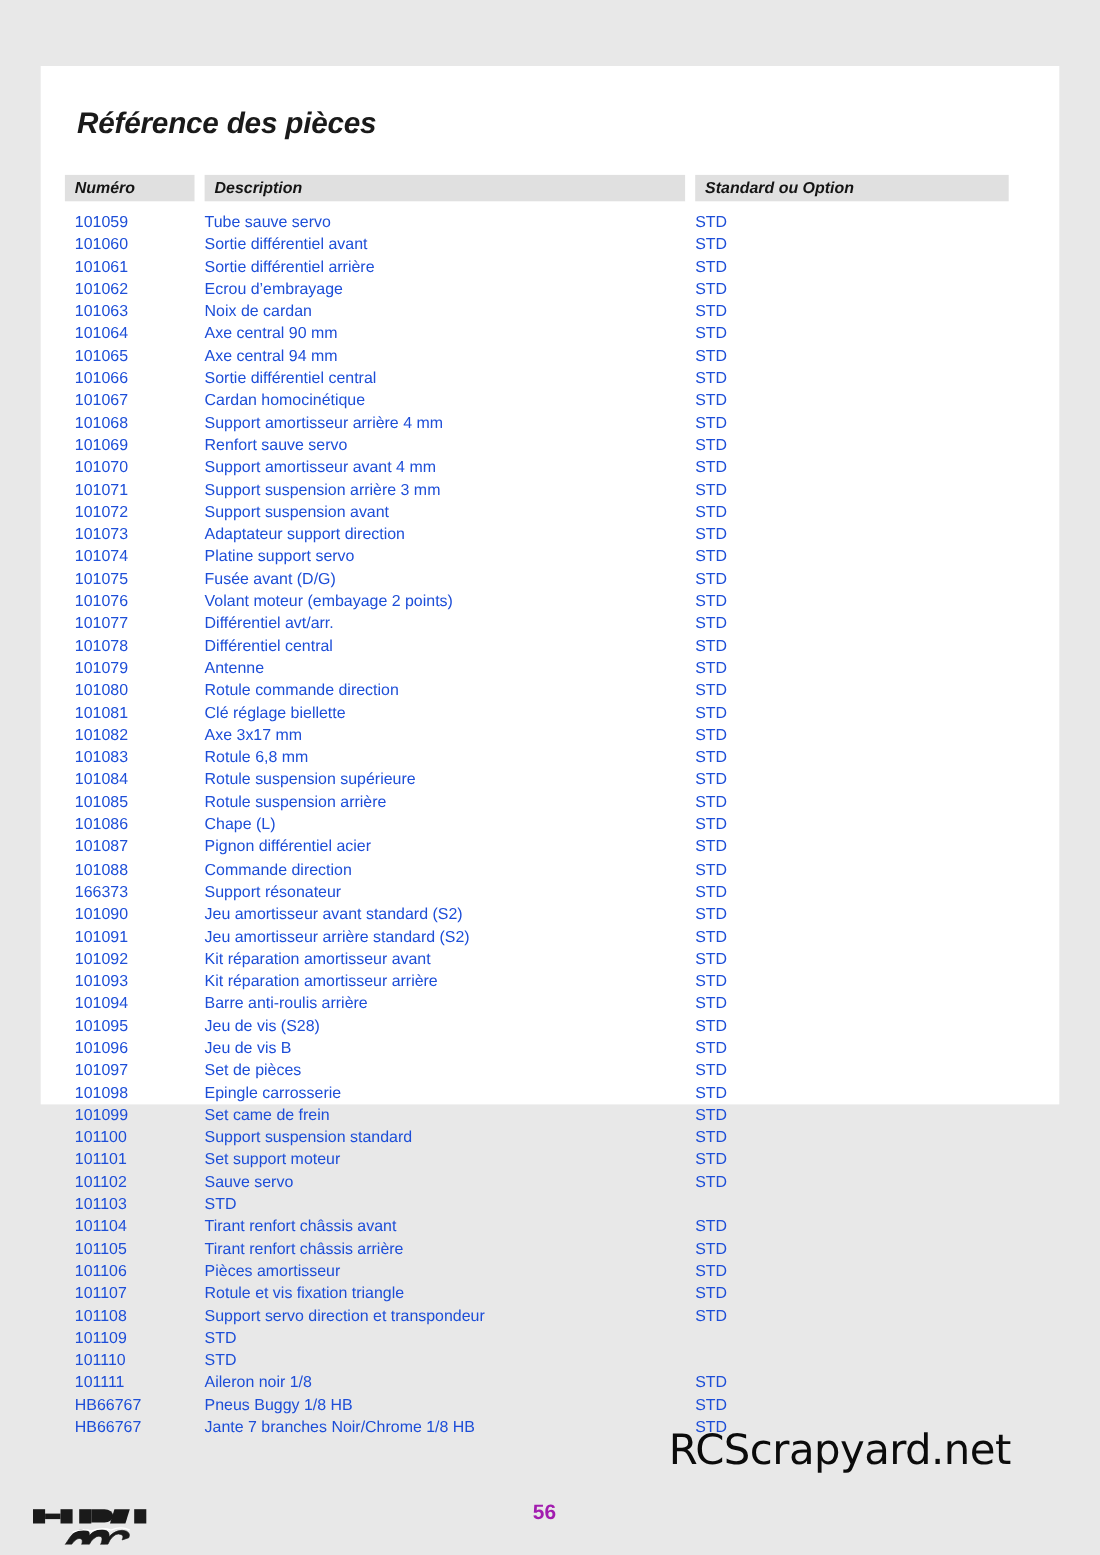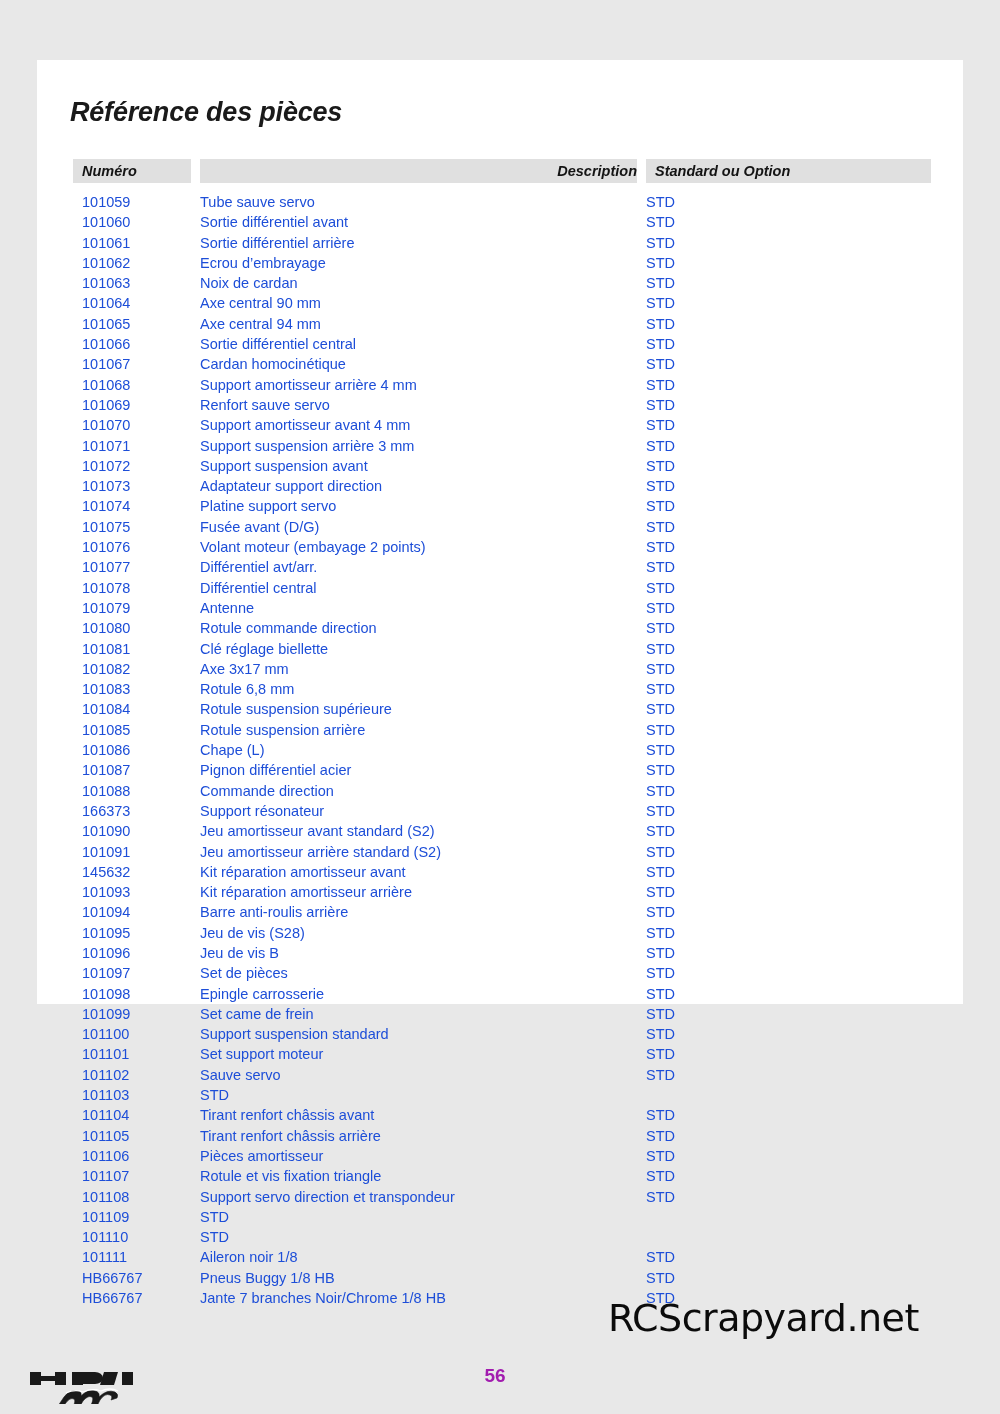--- a/index.html
+++ b/index.html
@@ -36,21 +36,21 @@
     font-weight: bold;
     font-style: italic;
     letter-spacing: -0.2px;
     color: #1a1a1a;
     white-space: nowrap;
   }
 
   
   #parts-table {
     position: absolute;
-    left: 36px;
+    left: 22px;
     top: 99px;
     width: 858px;
   }
 
   .thead-row {
     display: flex;
     height: 24px;
     align-items: center;
   }
   .th {
@@ -61,21 +61,21 @@
     font-weight: bold;
     font-style: italic;
     color: #141414;
     box-sizing: border-box;
     padding-left: 9px;
     white-space: nowrap;
     overflow: hidden;
   }
   .th-num   { width: 118px; }
   .th-gap   { width: 8px; background: #ffffff; }
-  .th-desc  { width: 437px; text-align: right; }
+  .th-desc  { width: 437px; }
   .th-opt   { flex: 1 1 auto; }
 
   .tbody {
     margin-top: 11px;
   }
   .trow {
     display: flex;
     height: 20.3px;
     align-items: flex-start;
     font-size: 14.5px;
@@ -314,21 +314,21 @@
           <div class="cell-num">101090</div>
           <div class="cell-desc">Jeu amortisseur avant standard (S2)</div>
           <div class="cell-opt">STD</div>
         </div>
         <div class="trow">
           <div class="cell-num">101091</div>
           <div class="cell-desc">Jeu amortisseur arrière standard (S2)</div>
           <div class="cell-opt">STD</div>
         </div>
         <div class="trow">
-          <div class="cell-num">145632</div>
+          <div class="cell-num">101092</div>
           <div class="cell-desc">Kit réparation amortisseur avant</div>
           <div class="cell-opt">STD</div>
         </div>
         <div class="trow">
           <div class="cell-num">101093</div>
           <div class="cell-desc">Kit réparation amortisseur arrière</div>
           <div class="cell-opt">STD</div>
         </div>
         <div class="trow">
           <div class="cell-num">101094</div>

